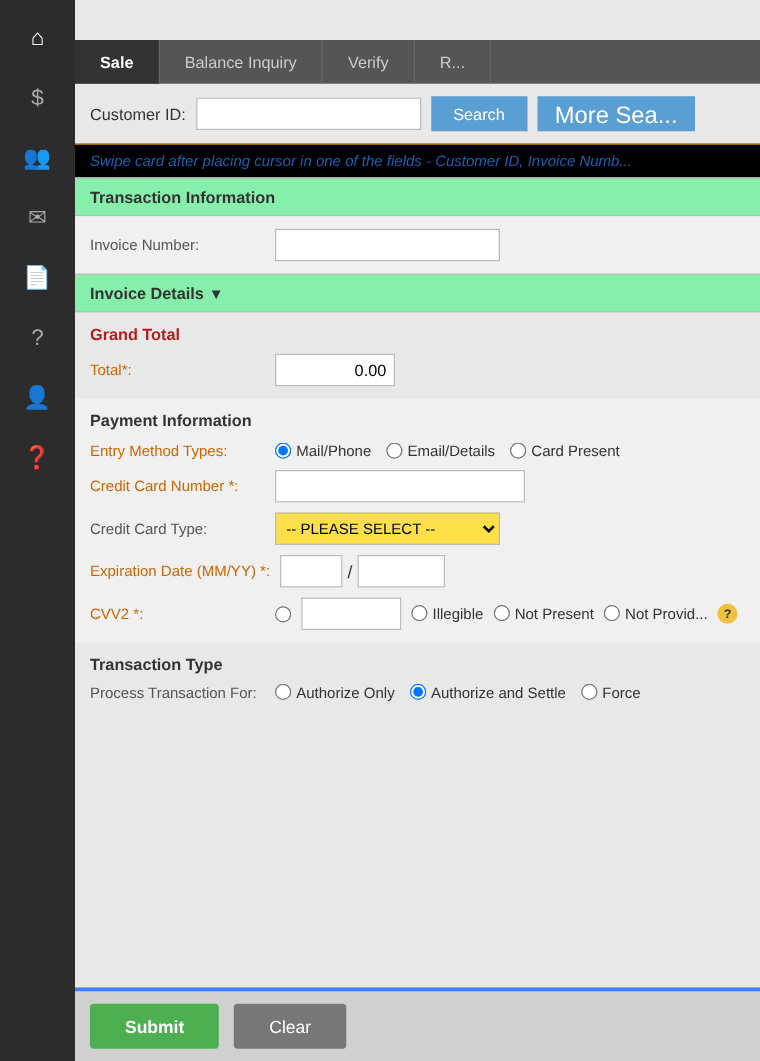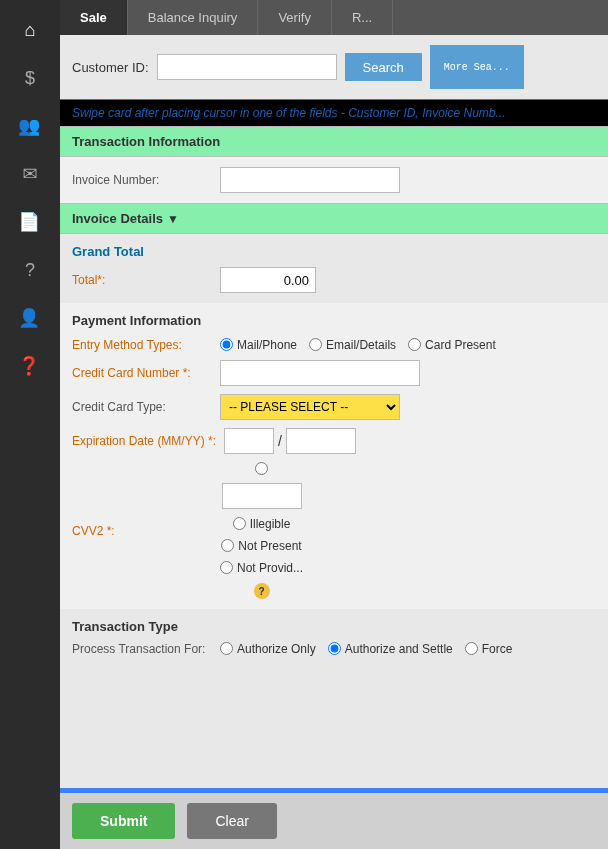--- a/index.html
+++ b/index.html
@@ -37,20 +37,21 @@
       display: flex;
       flex-direction: column;
       overflow: hidden;
     }
 
     
     .tabs {
       display: flex;
       background: #555;
       flex-shrink: 0;
+      margin-top: 32px;
     }
     .tab {
       padding: 10px 20px;
       color: #ccc;
       cursor: pointer;
       font-size: 13px;
       border-right: 1px solid #666;
     }
     .tab.active {
       background: #333;
@@ -87,24 +88,23 @@
       padding: 5px 18px;
       height: 28px;
       cursor: pointer;
       font-size: 13px;
     }
     .btn-more-search {
       background: #5a9fd4;
       color: #fff;
       border: none;
       padding: 5px 14px;
-      height: 44px;
-      cursor: pointer;
-      font-size: 10px;
-      font-family: Liberation Mono, monospace;
+      height: 28px;
+      cursor: pointer;
+      font-size: 19px;
     }
 
     
     .swipe-message {
       background: #000000;
       padding: 6px 12px;
       color: #1a5fb4;
       font-size: 12px;
       font-style: italic;
       border-top: 1px solid #a16207;
@@ -156,21 +156,21 @@
     .invoice-input { width: 180px; }
 
     
     .grand-total-section {
       background: #e8e8e8;
       padding: 10px 12px;
       flex-shrink: 0;
     }
     .grand-total-label {
       font-weight: bold;
-      color: #0369a1;
+      color: #b91c1c;
       font-size: 13px;
       margin-bottom: 8px;
     }
     .total-input {
       width: 96px;
       text-align: right;
       border: 1px solid #bbb;
       padding: 3px 6px;
       font-size: 13px;
       height: 26px;
@@ -225,21 +225,20 @@
     }
     .exp-month { width: 50px; }
     .exp-year { width: 70px; }
     .exp-sep { font-size: 14px; color: #333; }
 
     .cvv-group {
       display: flex;
       align-items: center;
       gap: 8px;
       flex-wrap: wrap;
-      flex-direction: column;
     }
     .cvv-input { width: 80px; }
     .help-icon {
       display: inline-flex;
       align-items: center;
       justify-content: center;
       width: 16px;
       height: 16px;
       background: #f0c040;
       border-radius: 50%;
@@ -261,21 +260,21 @@
       color: #333;
       margin-bottom: 8px;
     }
 
     
     .bottom-buttons {
       display: flex;
       padding: 10px 12px;
       gap: 12px;
       background: #d0d0d0;
-      border-top: 5px solid #3b82f6;
+      border-top: 3px solid #3b82f6;
       flex-shrink: 0;
       margin-top: auto;
     }
     .btn-submit {
       background: #4caf50;
       color: #fff;
       border: none;
       padding: 10px 28px;
       font-size: 14px;
       font-weight: bold;

